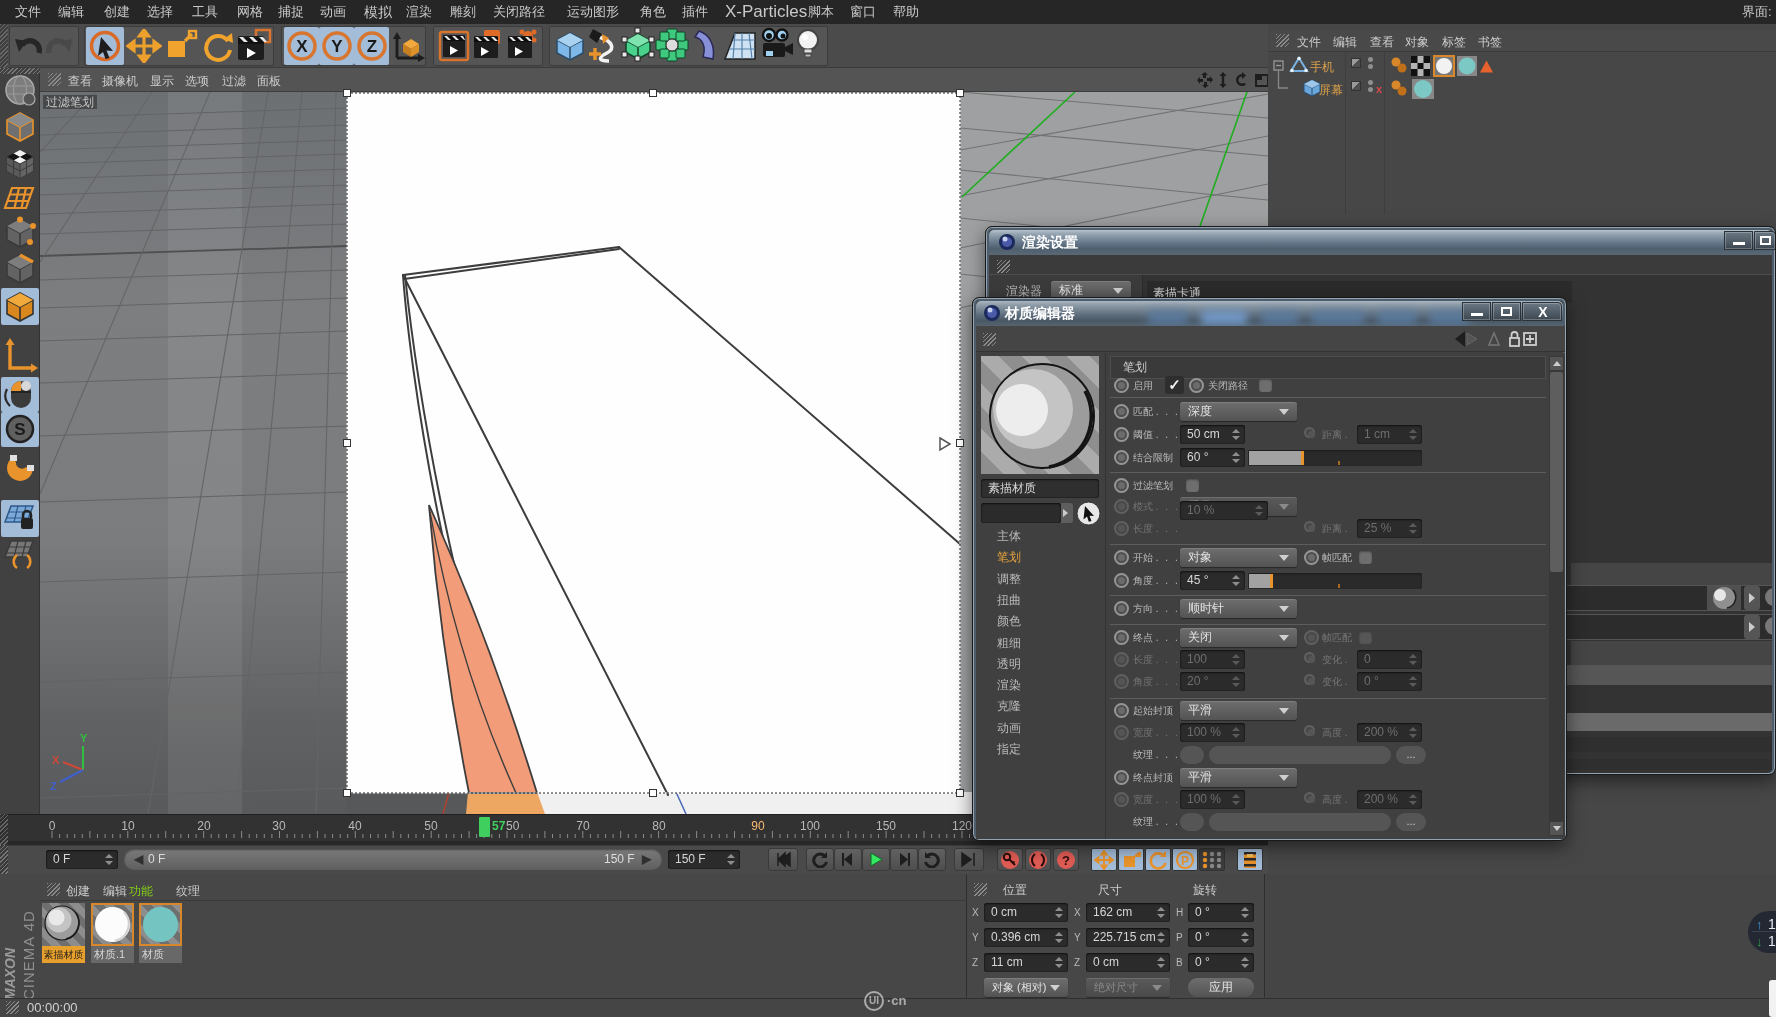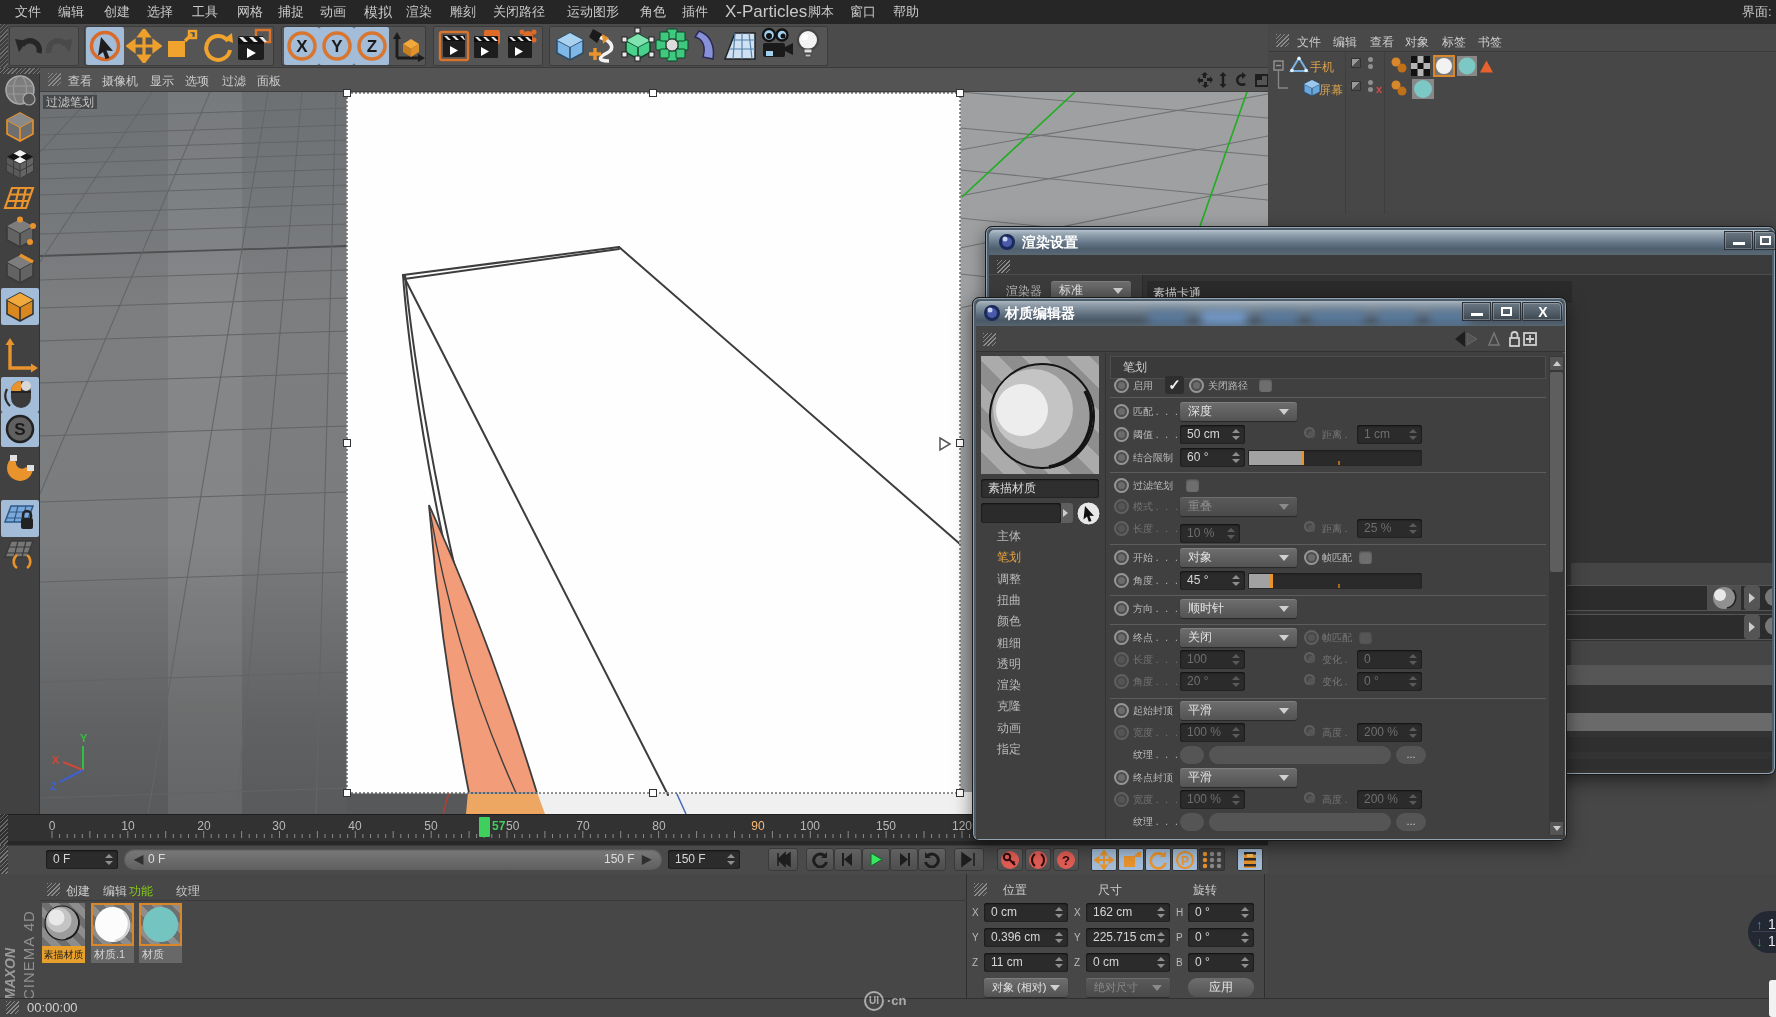--- a/index.html
+++ b/index.html
@@ -994,21 +994,21 @@
     </div>
 <div class="sep" style="left:137px;top:174px;width:436px"></div>
 <i class="rd" style="left:141px;top:180px"></i>
     <div class="lb" style="left:160px;top:181px">过滤笔划</div>
     <i class="cb" style="left:213px;top:181px"></i>
 <i class="rd d" style="left:141px;top:201px"></i>
     <div class="lb d" style="left:160px;top:202px">模式 <span style="letter-spacing:2px">. . .</span></div>
     <div class="dd d" style="left:207px;top:199px;width:117px">重叠<i class="da"></i></div>
 <i class="rd d" style="left:141px;top:223px"></i>
     <div class="lb d" style="left:160px;top:224px">长度 <span style="letter-spacing:2px">. . .</span></div>
-    <div class="nf d" style="left:207px;top:226px;width:60px">10 %<i class="sp d"></i></div>
+    <div class="nf d" style="left:207px;top:203px;width:88px">10 %<i class="sp d"></i></div>
 <i class="rd d" style="left:331px;top:223px;width:11px;height:11px"></i>
     <div class="lb d" style="left:349px;top:224px">距离 .</div>
     <div class="nf d" style="left:384px;top:221px;width:65px">25 %<i class="sp d"></i></div>
 <div class="sep" style="left:137px;top:246px;width:436px"></div>
 <i class="rd" style="left:141px;top:252px"></i>
     <div class="lb" style="left:160px;top:253px">开始 <span style="letter-spacing:2px">. . .</span></div>
     <div class="dd" style="left:207px;top:250px;width:117px">对象<i class="da"></i></div>
 <i class="rd" style="left:331px;top:252px"></i>
     <div class="lb" style="left:349px;top:253px">帧匹配</div>
     <i class="cb" style="left:386px;top:253px"></i>

